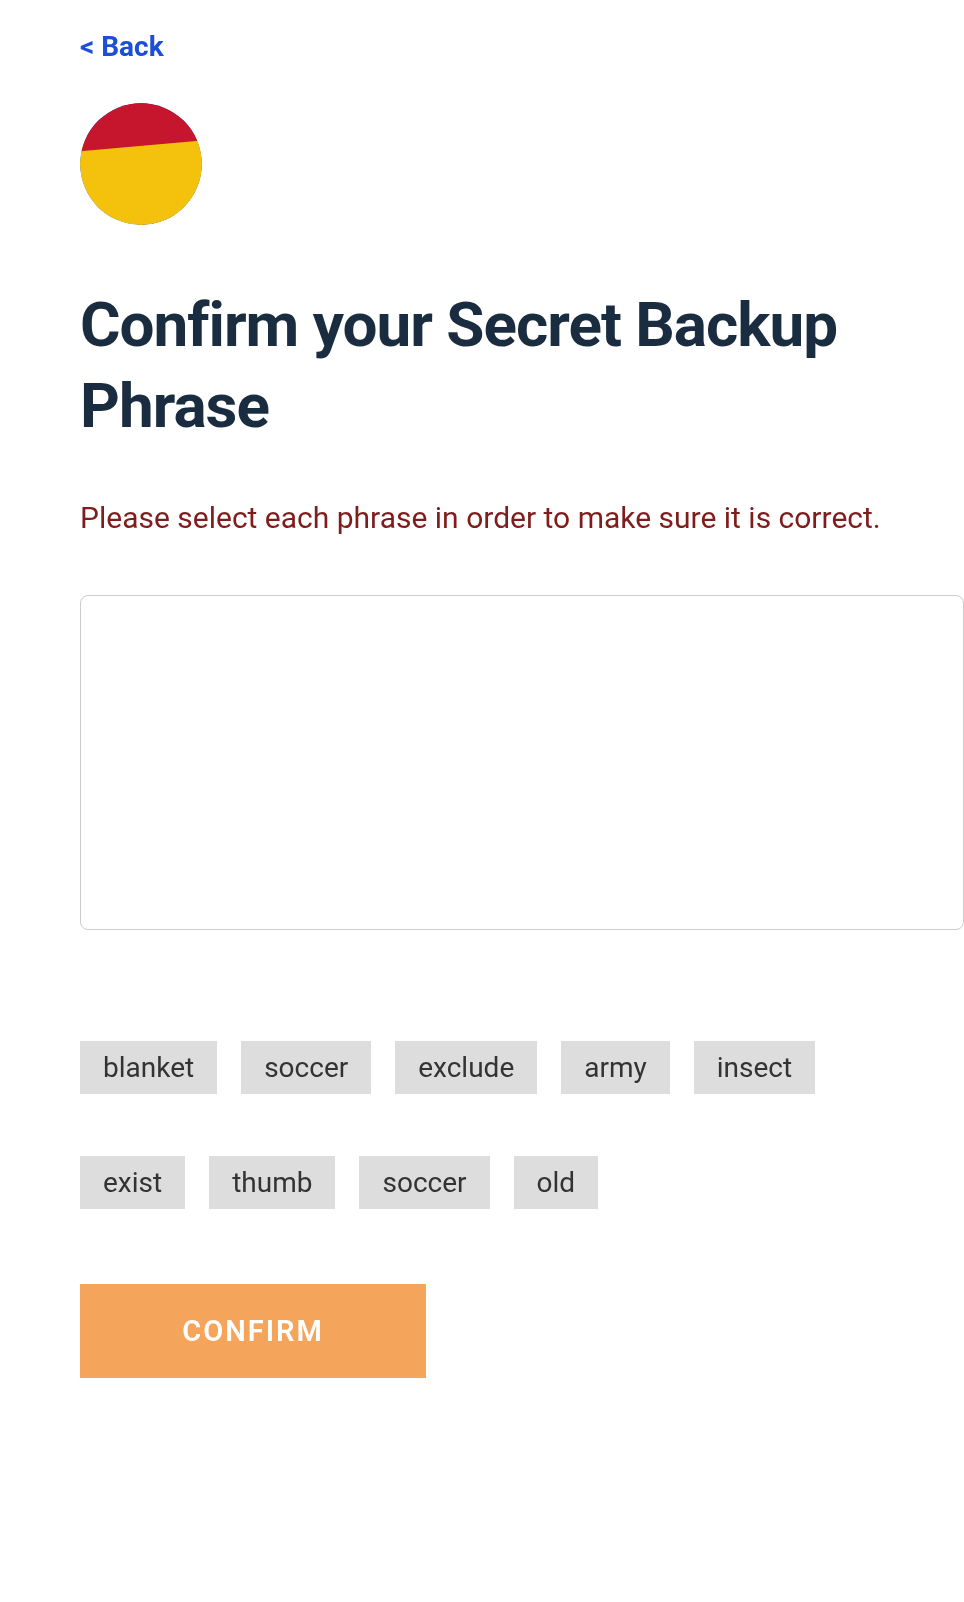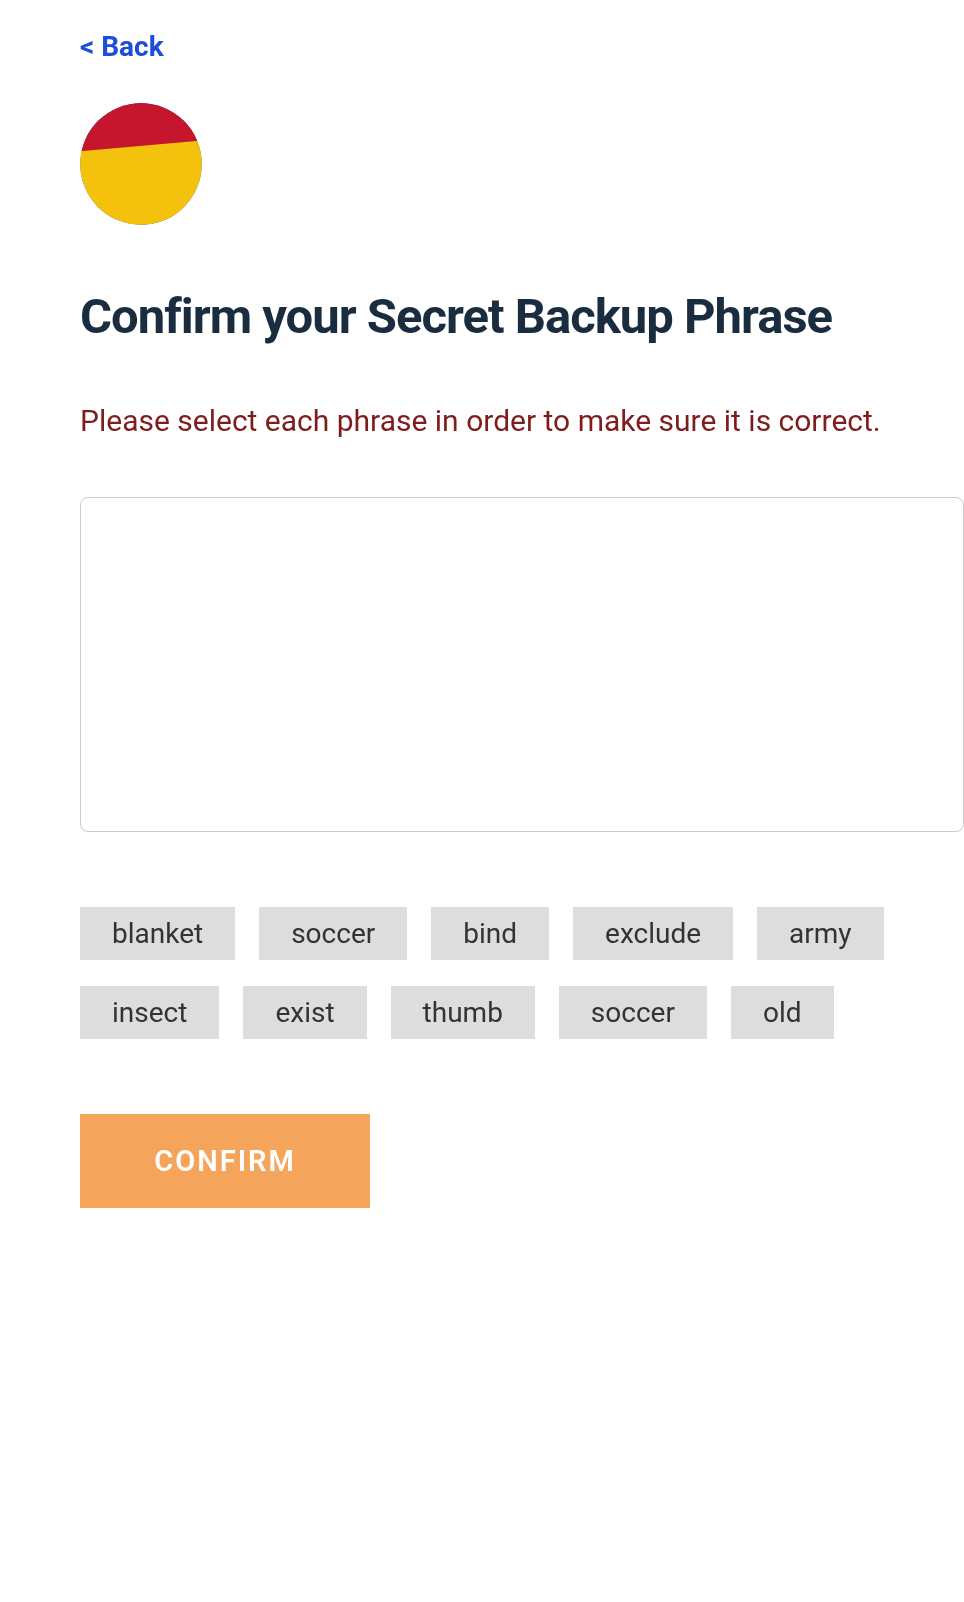--- a/index.html
+++ b/index.html
@@ -28,21 +28,21 @@
       position: relative;
       overflow: hidden;
       margin-bottom: 60px;
     }
     .logo svg {
       width: 100%;
       height: 100%;
       display: block;
     }
     .page-title {
-      font-size: 49px;
+      font-size: 62px;
       font-weight: 700;
       color: #1a2c3f;
       line-height: 1.3;
       margin-bottom: 50px;
       letter-spacing: -1px;
     }
     .description {
       font-size: 30px;
       color: #7f1d1d;
       line-height: 1.45;
@@ -59,33 +59,34 @@
     .word-grid {
       display: flex;
       flex-wrap: wrap;
       gap: 26px 24px;
       margin-bottom: 75px;
     }
     .word-chip {
       background: #dddddd;
       color: #333333;
       font-size: 28px;
-      padding: 10px 32px;
+      padding: 10px 23px;
       cursor: pointer;
       border: none;
       font-family: inherit;
+      margin-top: 36px;
     }
     .confirm-button {
       background: #f5a45c;
       color: #ffffff;
       font-size: 29px;
       font-weight: 600;
       letter-spacing: 2px;
       padding: 30px 0;
-      width: 290px;
+      width: 346px;
       border: none;
       cursor: pointer;
       font-family: inherit;
       text-align: center;
     }
   </style>
 </head>
 <body>
 
 
@@ -110,21 +111,20 @@
 
 <h1 class="page-title">Confirm your Secret Backup Phrase</h1>
 
 <p class="description">Please select each phrase in order to make sure it is correct.</p>
 
 <div class="phrase-output"></div>
 
 <div class="word-grid">
   <button class="word-chip">blanket</button>
   <button class="word-chip">soccer</button>
-  <button class="word-chip">bind</button>
   <button class="word-chip">exclude</button>
   <button class="word-chip">army</button>
   <button class="word-chip">insect</button>
   <button class="word-chip">exist</button>
   <button class="word-chip">thumb</button>
   <button class="word-chip">soccer</button>
   <button class="word-chip">old</button>
 </div>
 
 <button class="confirm-button">CONFIRM</button>

